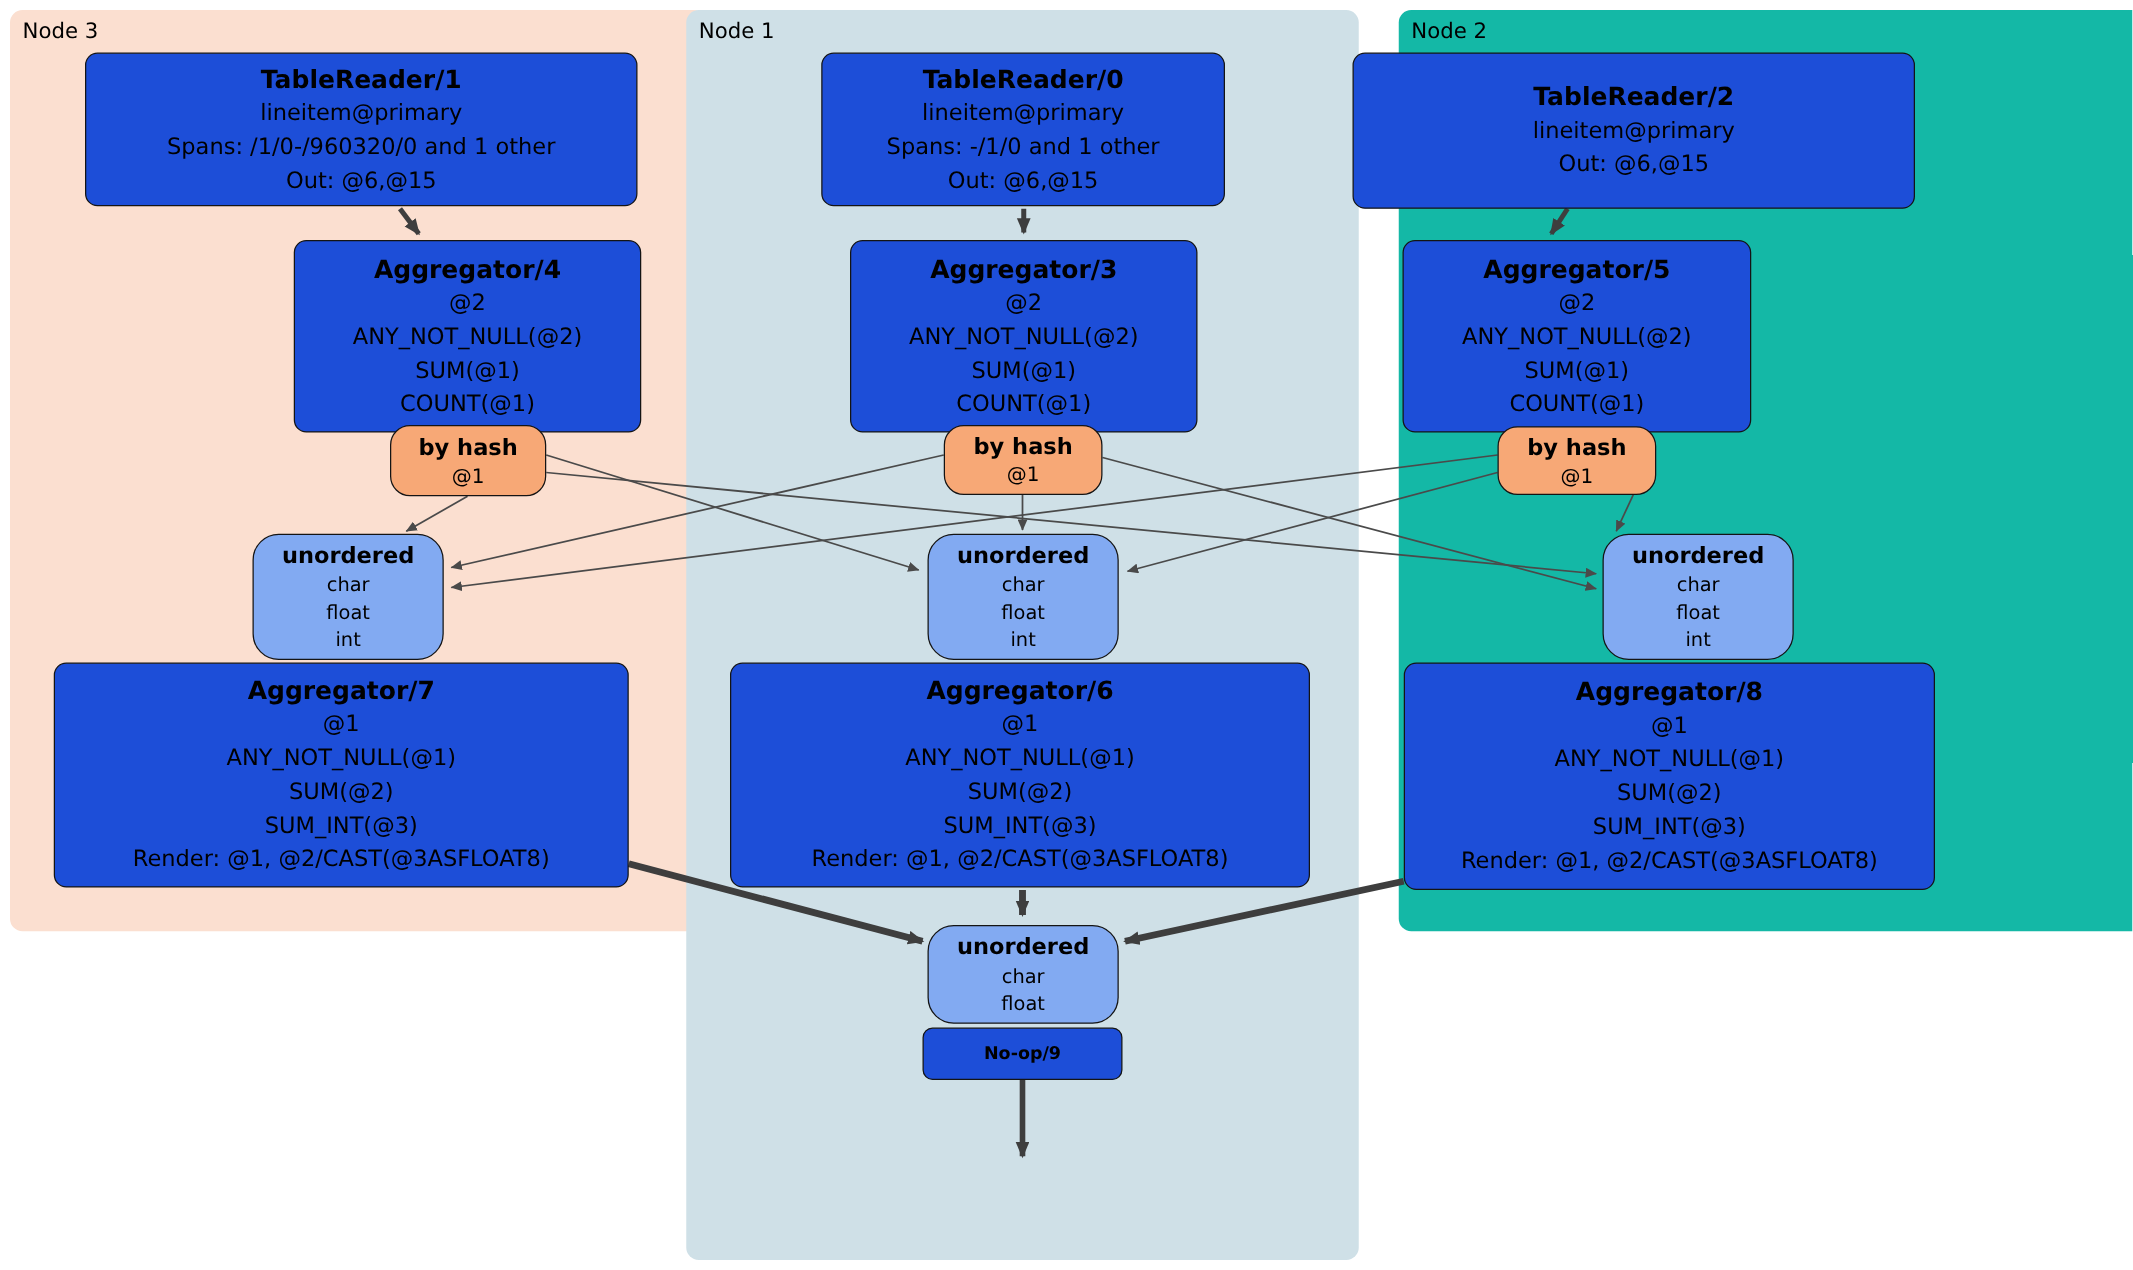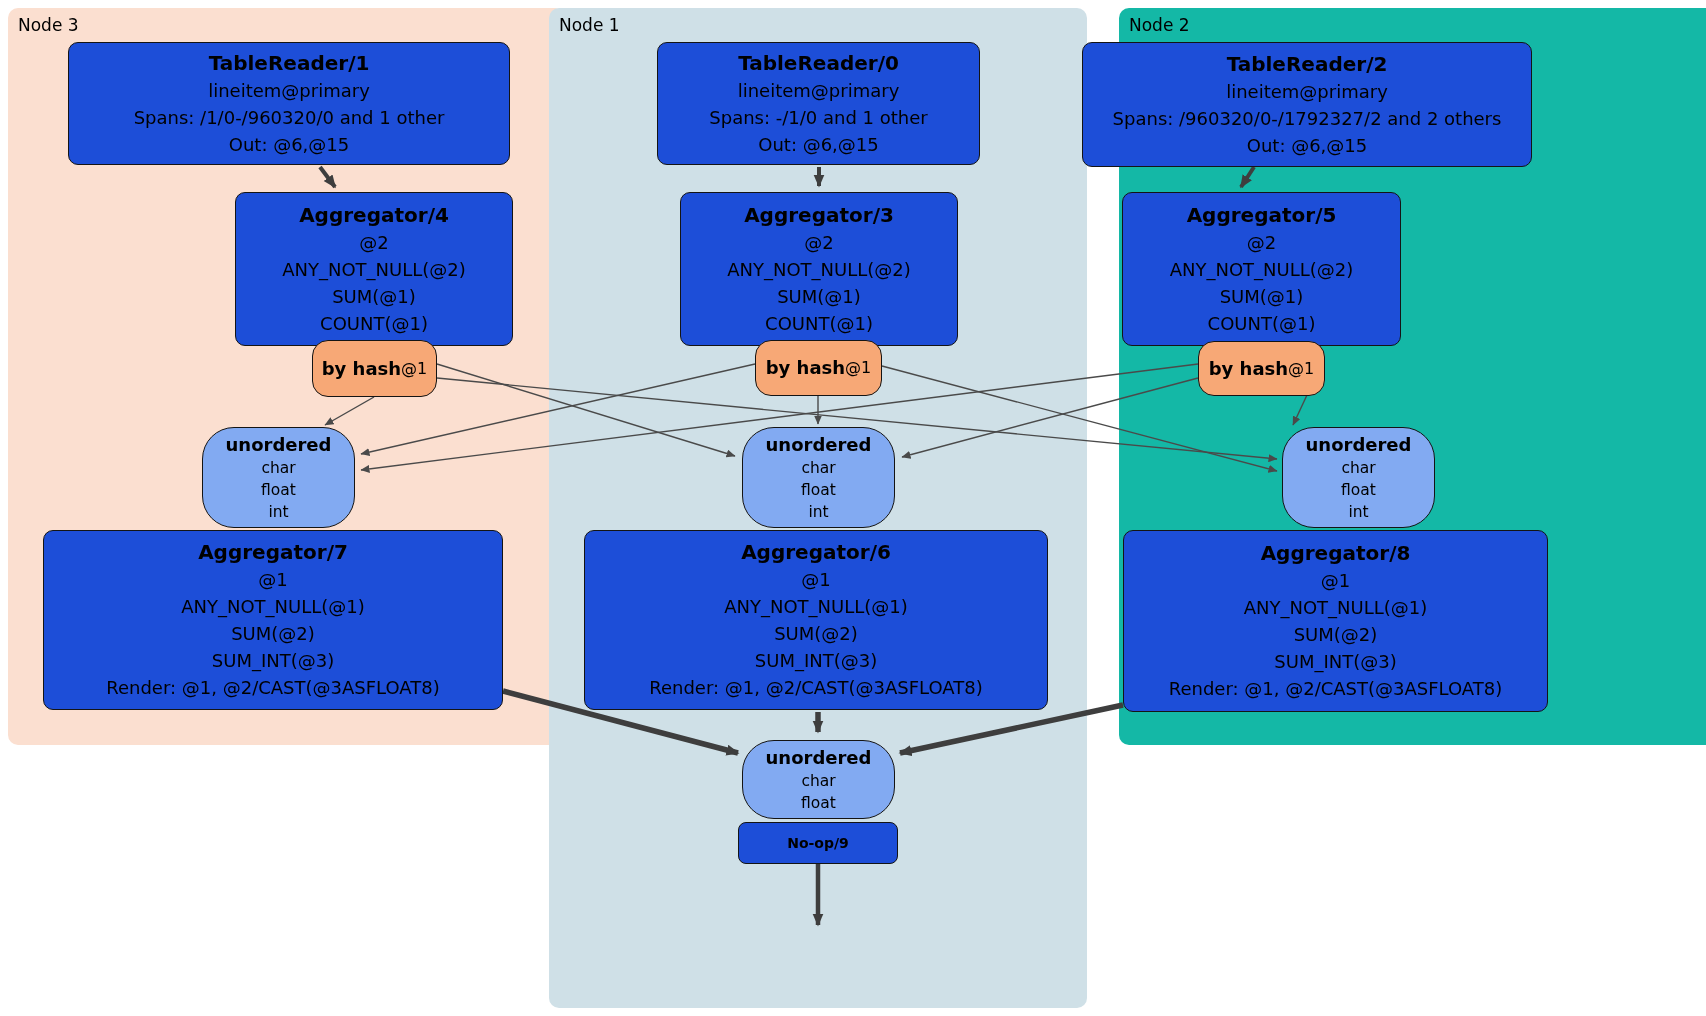--- a/index.html
+++ b/index.html
@@ -16,27 +16,27 @@
   .box{
     position:absolute;z-index:3;background:#1d4ed8;border:1.5px solid #141414;border-radius:10px;
     display:flex;flex-direction:column;align-items:center;justify-content:center;text-align:center;
     box-sizing:border-box;
   }
   .box .t{font-weight:bold;font-size:20px;line-height:27px;white-space:nowrap;}
   .box .l{font-size:18px;line-height:27px;white-space:nowrap;}
   .box .t-big{font-weight:bold;font-size:14px;line-height:27px;white-space:nowrap;}
   .router{
     position:absolute;z-index:4;background:#f7a876;border:1.6px solid #141414;border-radius:16px;
-    display:flex;flex-direction:row;align-items:center;justify-content:center;text-align:center;
+    display:flex;flex-direction:column;align-items:center;justify-content:center;text-align:center;
     box-sizing:border-box;
   }
   .router .rt{font-weight:bold;font-size:18px;line-height:24px;}
   .router .rd{font-size:16px;line-height:20px;}
   .sync{
-    position:absolute;z-index:4;background:#82aaf2;border:1.6px solid #141414;border-radius:32px;
+    position:absolute;z-index:4;background:#82aaf2;border:1.6px solid #141414;border-radius:21px;
     display:flex;flex-direction:column;align-items:center;justify-content:center;text-align:center;
     box-sizing:border-box;
   }
   .sync .st{font-weight:bold;font-size:18px;line-height:25px;}
   .sync .sl{font-size:15.5px;line-height:22px;}
 </style>
 </head>
 <body>
 
 <div class="canvas">
@@ -129,21 +129,20 @@
     <div class="l">@1</div>
     <div class="l">ANY_NOT_NULL(@1)</div>
     <div class="l">SUM(@2)</div>
     <div class="l">SUM_INT(@3)</div>
     <div class="l">Render: @1, @2/CAST(@3ASFLOAT8)</div>
   </div>
 
   <div class="box" style="left:1082px;top:42px;width:450px;height:125px">
     <div class="t">TableReader/2</div>
     <div class="l">lineitem@primary</div>
-    <div class="l">Spans: /960320/0-/1792327/2 and 2 others</div>
     <div class="l">Out: @6,@15</div>
   </div>
   <div class="box" style="left:1122px;top:192px;width:279px;height:154px">
     <div class="t">Aggregator/5</div>
     <div class="l">@2</div>
     <div class="l">ANY_NOT_NULL(@2)</div>
     <div class="l">SUM(@1)</div>
     <div class="l">COUNT(@1)</div>
   </div>
   <div class="box" style="left:1123px;top:530px;width:425px;height:182px">

